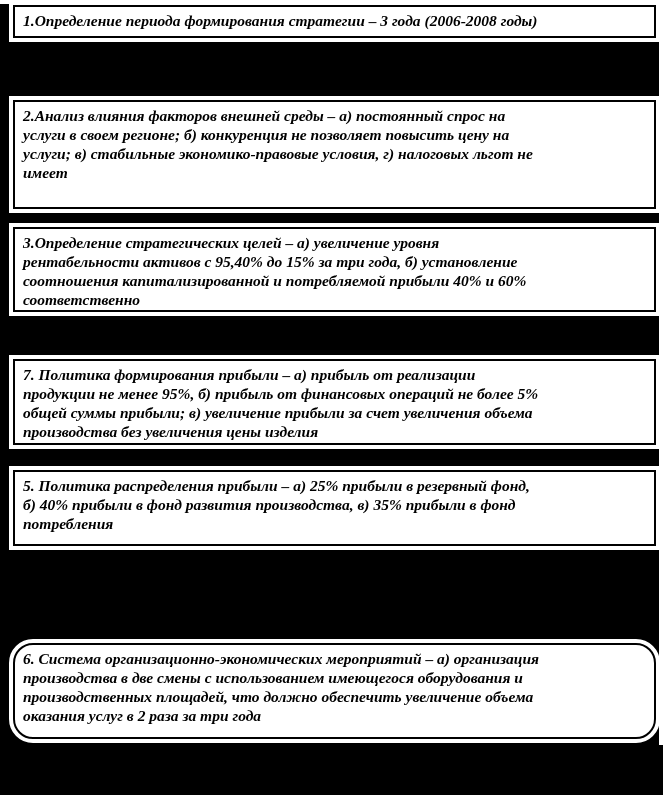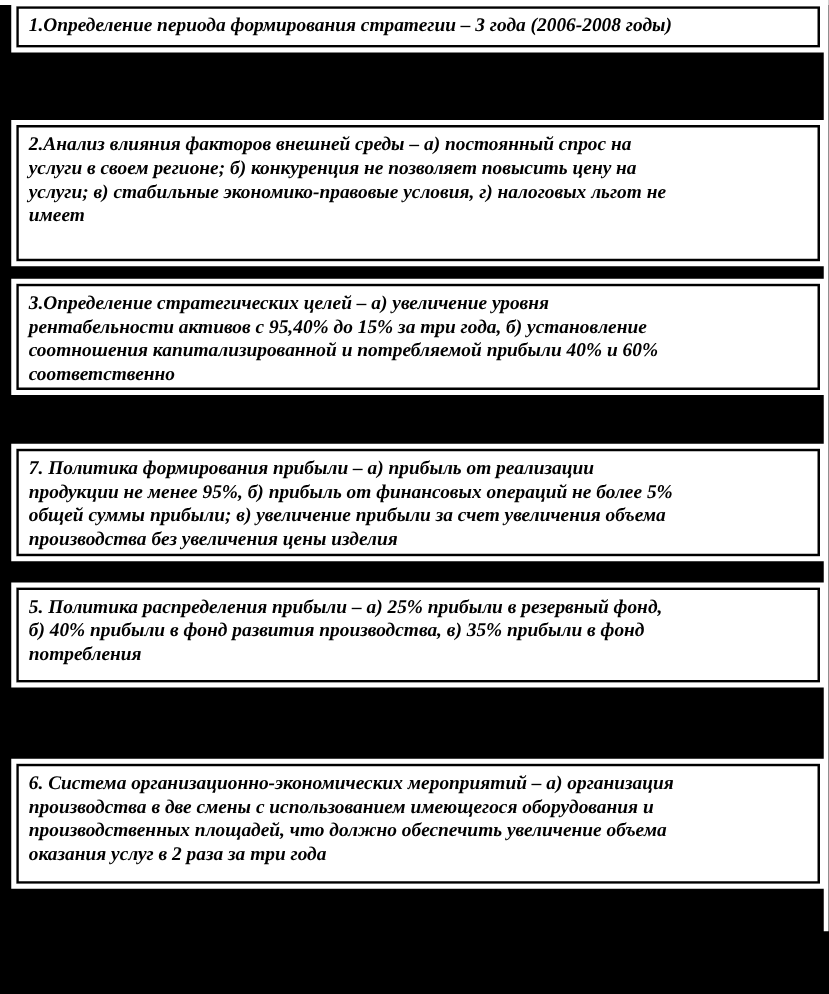--- a/index.html
+++ b/index.html
@@ -41,21 +41,21 @@
     line-height: 19px;
     padding: 4px 8px 0 8px;
     white-space: pre-line;
     overflow: hidden;
   }
   .b1 { top: 5px;   height: 33px;  }
   .b2 { top: 100px;  height: 109px; }
   .b3 { top: 227px; height: 85px;  }
   .b4 { top: 359px; height: 86px;  }
   .b5 { top: 470px; height: 76px;  }
-  .b6 { top: 611px; height: 96px;  }
+  .b6 { top: 643px; height: 96px; border-radius: 20px;  }
 </style>
 </head>
 <body>
 
 <div class="margin-strip top"></div>
 <div class="margin-strip right"></div>
 
 <div class="flow-box b1">1.Определение периода формирования стратегии – 3 года (2006-2008 годы)</div>
 
 <div class="flow-box b2">2.Анализ влияния факторов внешней среды – а) постоянный спрос на

